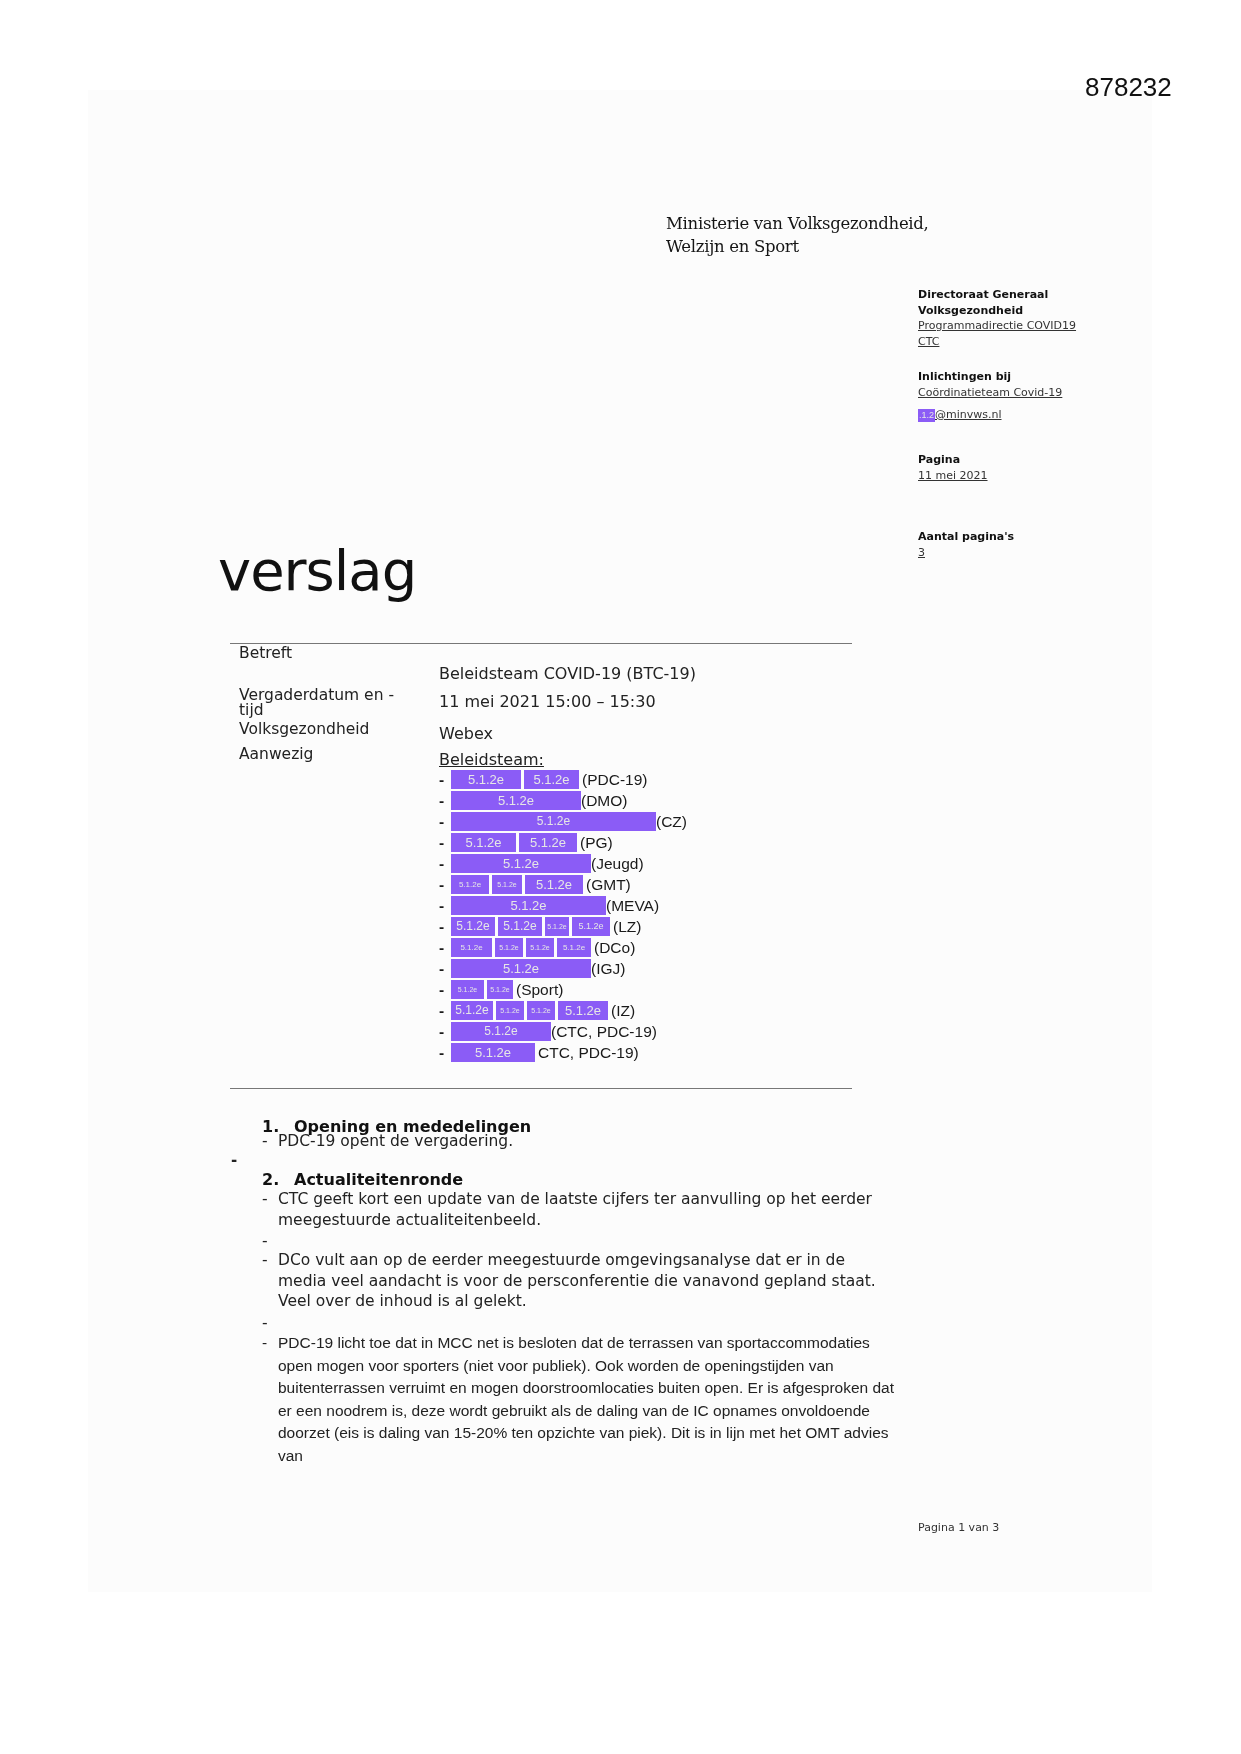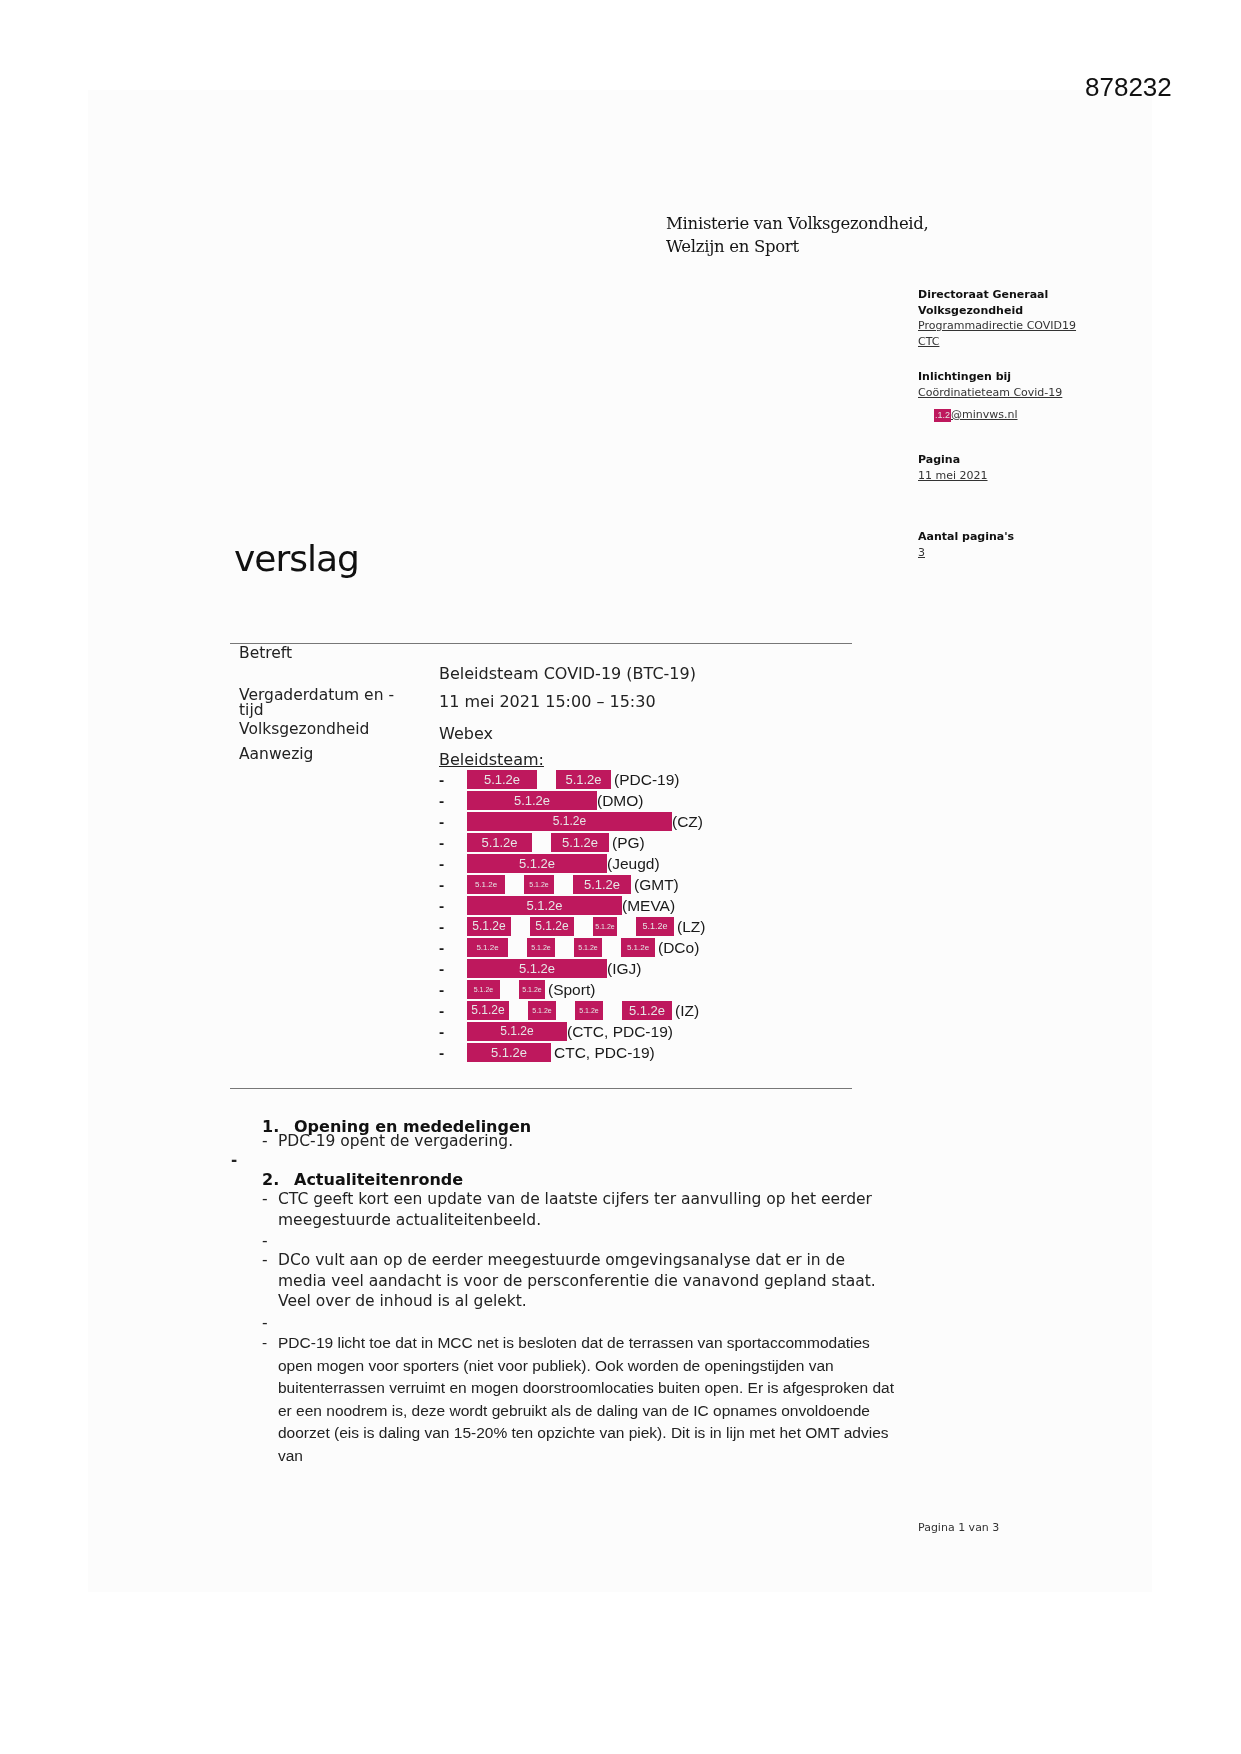--- a/index.html
+++ b/index.html
@@ -8,22 +8,22 @@
     background: #ffffff; color: #111;
     font-family: "DejaVu Sans", sans-serif;
   }
   .abs { position: absolute; }
   .page-bg { left: 88px; top: 90px; width: 1064px; height: 1502px; background: #fcfcfc; }
   .doc-number { left: 1085px; top: 60px; font-family: "Liberation Sans", sans-serif; font-size: 26px; color: #111; margin-top: 12px; }
   .ministry { left: 666px; top: 212px; font-family: "DejaVu Serif", serif; font-size: 16.5px; line-height: 23px; color: #151515; letter-spacing: -0.3px; }
   .meta { left: 918px; font-size: 11px; line-height: 15.5px; color: #222; }
   .meta b { font-weight: bold; color: #111; }
   .meta .v { color: #333; text-decoration: underline; }
-  .redact { background: #be185d; color: #e6e6e6; display: inline-block; text-align: center; font-family: "Liberation Sans", sans-serif; vertical-align: middle; margin-left: 16px; }
-  .title { left: 234px; top: 538px; font-family: "DejaVu Sans", sans-serif; font-size: 36px; color: #111; letter-spacing: -1px; }
+  .redact { background: #8b5cf6; color: #e6e6e6; display: inline-block; text-align: center; font-family: "Liberation Sans", sans-serif; vertical-align: middle; }
+  .title { left: 218px; top: 538px; font-family: "DejaVu Sans", sans-serif; font-size: 56px; color: #111; letter-spacing: -1px; }
   .rule { left: 230px; width: 622px; height: 1px; background: #777; }
   .lbl { left: 239px; font-size: 15.5px; color: #222; }
   .val { left: 439px; font-size: 16px; color: #222; }
   .att { left: 439px; font-family: "Liberation Sans", sans-serif; font-size: 15.5px; color: #1a1a1a; height: 21px; display: flex; align-items: center; white-space: nowrap; }
   .att .dash { width: 12px; display: inline-block; font-weight: bold; }
   .att .redact { height: 19px; line-height: 19px; margin-right: 3px; }
   .heading { left: 262px; font-size: 16px; font-weight: bold; color: #111; }
   .heading .num { display: inline-block; width: 32px; }
   .bullet { left: 262px; font-size: 15.5px; line-height: 20.5px; color: #222; }
   .bullet .dash { position: absolute; left: 0; top: 0; }

